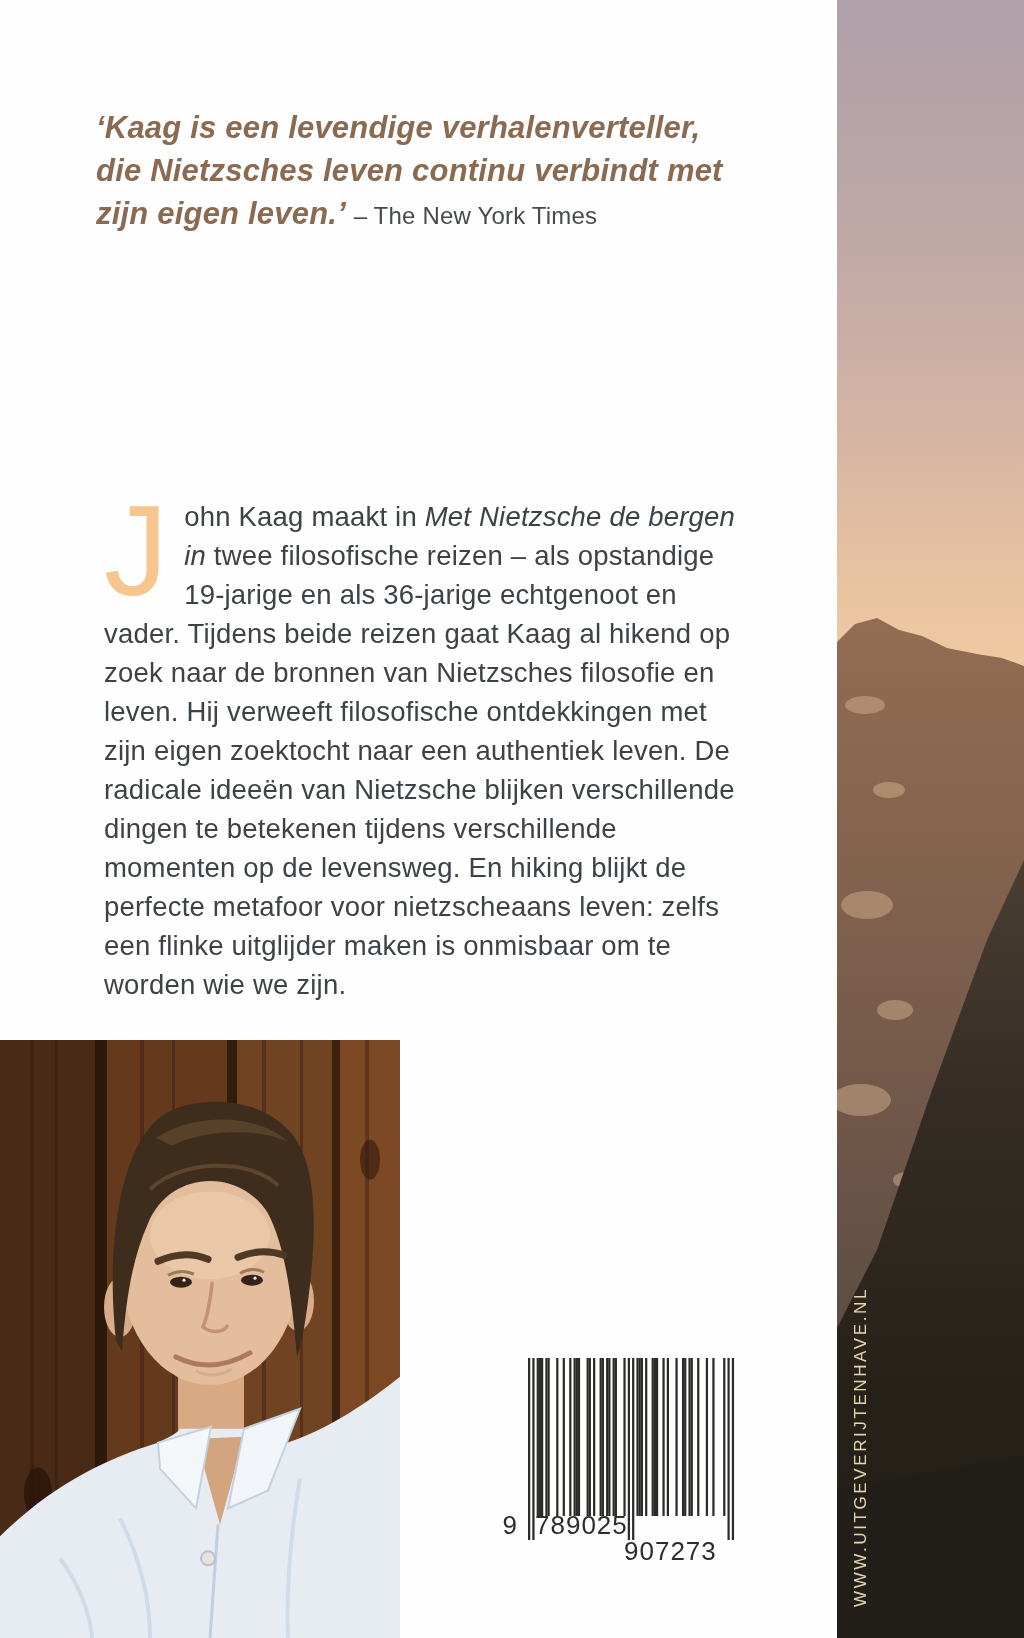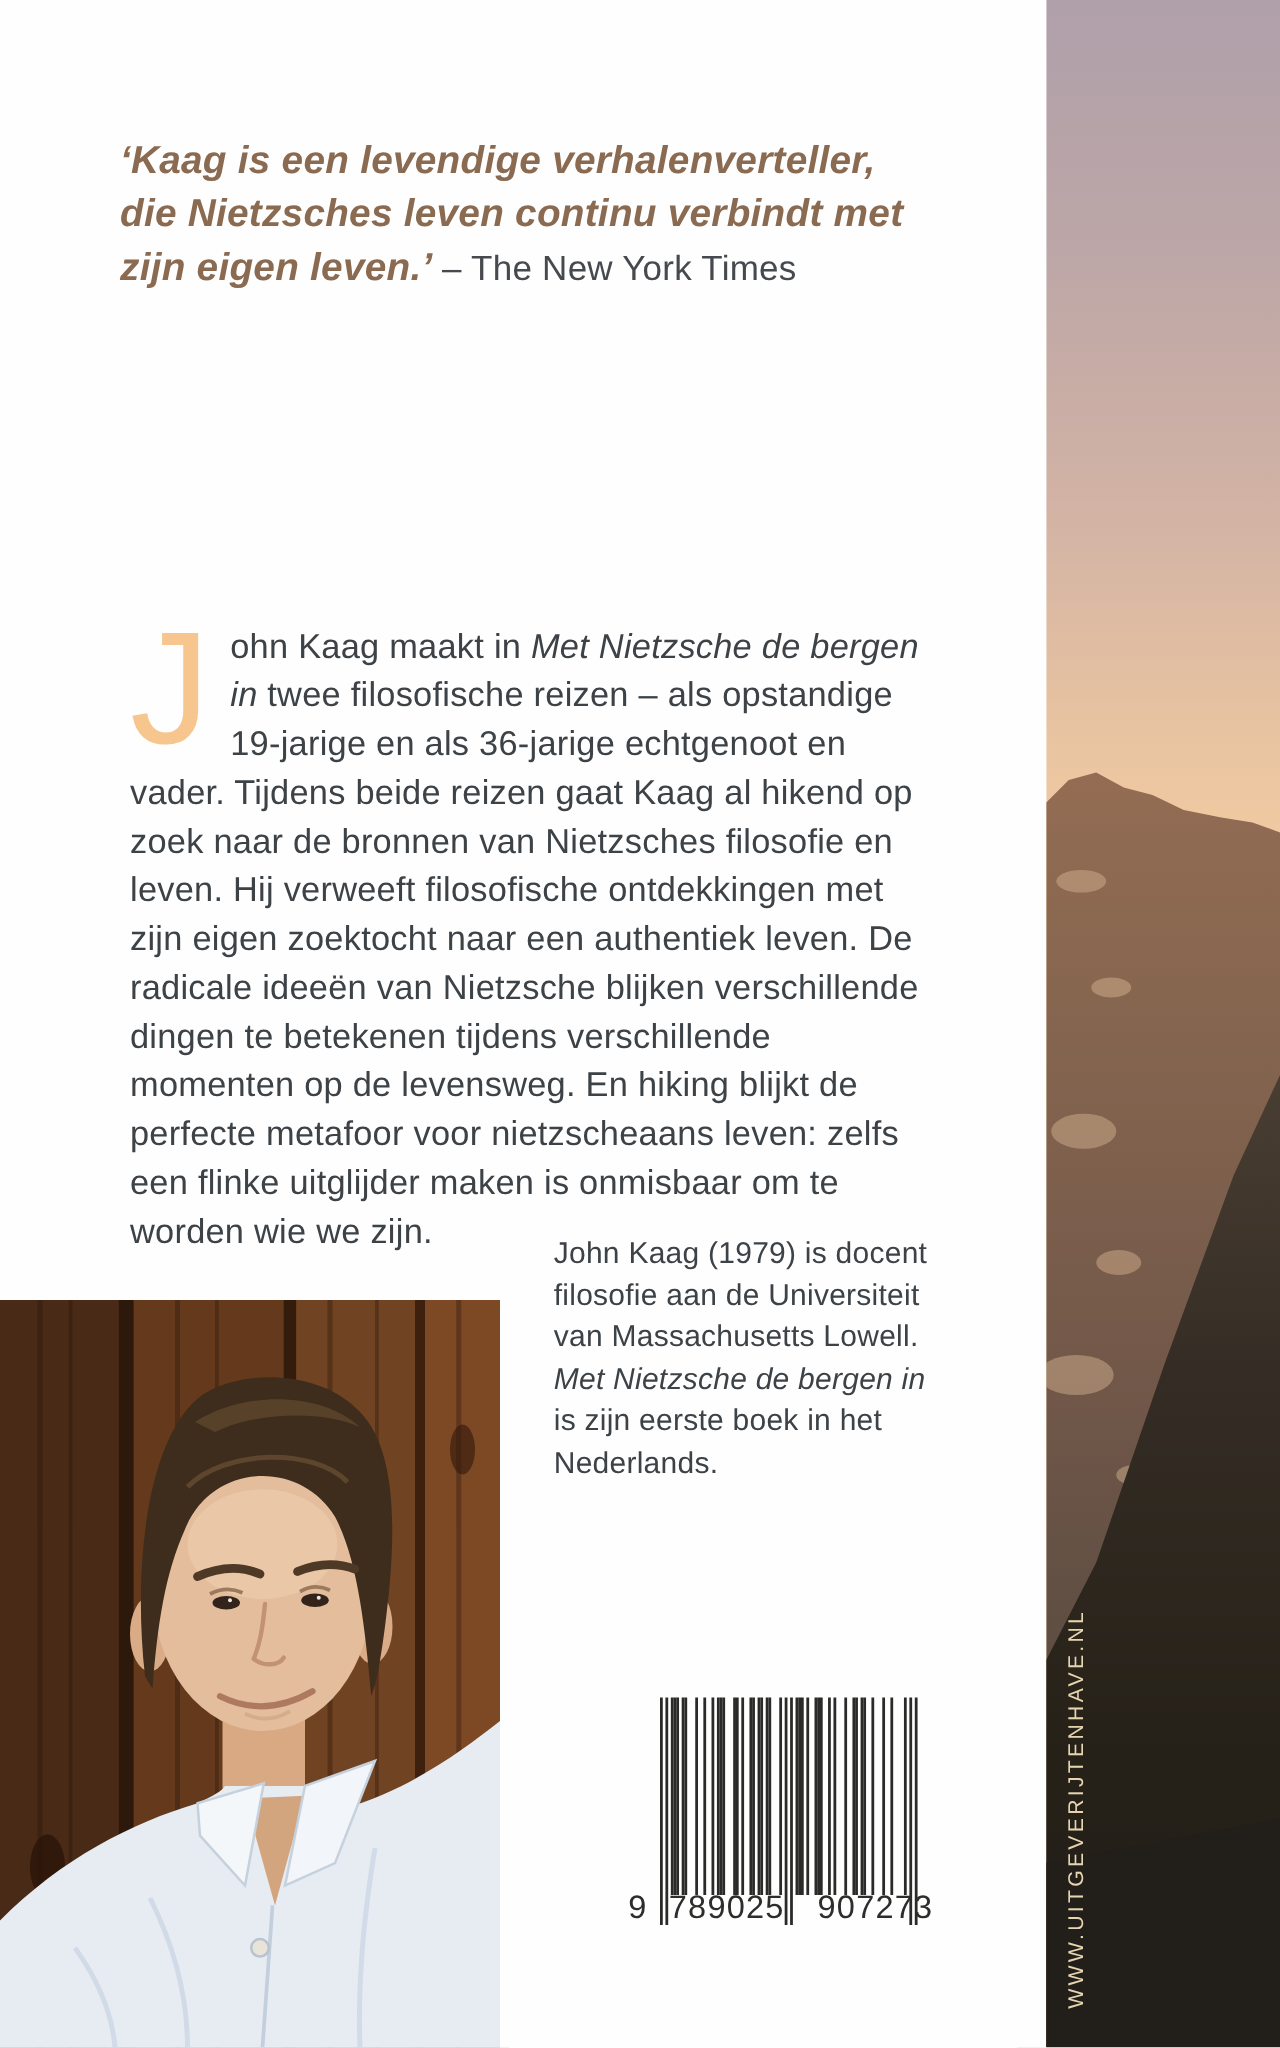--- a/index.html
+++ b/index.html
@@ -19,21 +19,21 @@
     line-height:43px;
     font-weight:bold;
     font-style:italic;
     letter-spacing:.2px;
   }
   .quote1{left:96px;top:106px;width:632px;}
   .quote2{left:96px;top:270px;width:632px;}
   .quote .title-upright{font-style:normal;}
   .attribution{
     color:#46494e;
-    font-size:28px;
+    font-size:24px;
     font-weight:normal;
     font-style:normal;
     letter-spacing:.2px;
     white-space:nowrap;
   }
   
   .synopsis{
     position:absolute;
     left:104px;top:497px;width:650px;
     color:#3d4247;
@@ -75,21 +75,21 @@
   .isbn-digit{
     position:absolute;
     top:152px;
     color:#2d2d2b;
     font-size:26px;
     letter-spacing:1px;
     text-align:left;
   }
   .isbn-left{left:-40px;width:30px;text-align:right;}
   .isbn-g1{left:7px;width:90px;background:transparent;}
-  .isbn-g2{left:126px;width:90px;}
+  .isbn-g2{left:96px;width:90px;margin-top:26px;}
   
   .strip{
     position:absolute;
     left:837px;top:0;width:187px;height:1638px;
   }
   .strip svg{display:block;width:100%;height:100%;}
   .pub-url{
     position:absolute;
     left:851px;top:1607px;
     transform-origin:0 0;
@@ -148,23 +148,20 @@
 
   <section class="quote quote1">
     <span>‘Kaag is een levendige verhalenverteller, die Nietzsches leven continu verbindt met zijn eigen leven.’ </span><span class="attribution">– The New York Times</span>
   </section>
 
 
   <section class="synopsis">
     <span class="dropcap">J</span><span>ohn Kaag maakt in </span><span class="book-title-italic">Met Nietzsche de bergen in</span><span> twee filosofische reizen – als opstandige 19-jarige en als 36-jarige echtgenoot en vader. Tijdens beide reizen gaat Kaag al hikend op zoek naar de bronnen van Nietzsches filosofie en leven. Hij verweeft filosofische ontdekkingen met zijn eigen zoektocht naar een authentiek leven. De radicale ideeën van Nietzsche blijken verschillende dingen te betekenen tijdens verschillende momenten op de levensweg. En hiking blijkt de perfecte metafoor voor nietzscheaans leven: zelfs een flinke uitglijder maken is onmisbaar om te worden wie we zijn.</span>
   </section>
 
-  <section class="bio">
-    <span>John Kaag (1979) is docent filosofie aan de Universiteit van Massachusetts Lowell. </span><span class="book-title-italic">Met Nietzsche de bergen in</span><span> is zijn eerste boek in het Nederlands.</span>
-  </section>
 
   <figure class="photo">
     <svg viewBox="0 0 400 600" preserveAspectRatio="none">
 
       <rect x="0" y="0" width="400" height="600" fill="#5f3a20"></rect>
       <rect x="0" y="0" width="95" height="600" fill="#4f2e18"></rect>
       <rect x="95" y="0" width="12" height="600" fill="#2f1a0d"></rect>
       <rect x="107" y="0" width="120" height="600" fill="#6f401f"></rect>
       <rect x="227" y="0" width="10" height="600" fill="#371e0e"></rect>
       <rect x="237" y="0" width="95" height="600" fill="#7c4a26"></rect>

